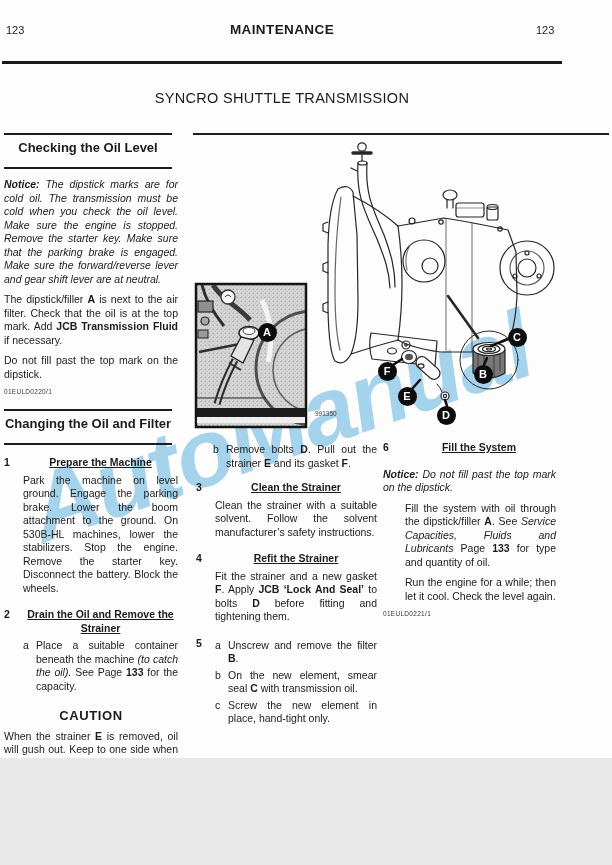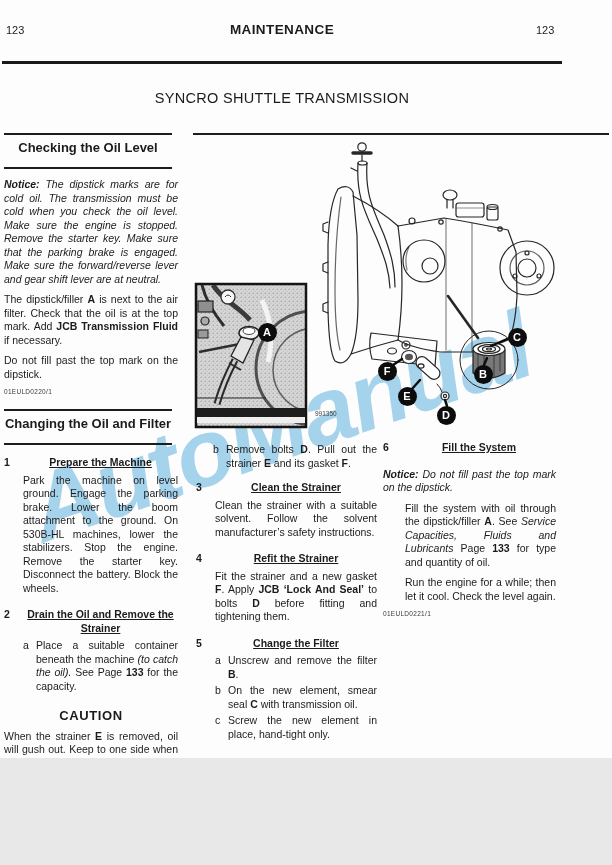--- a/index.html
+++ b/index.html
@@ -252,21 +252,20 @@
       <div class="step-num">4</div>
       <div class="step-content">
         <div class="step-title">Refit the Strainer</div>
         <div class="step-body"><span>Fit the strainer and a new gasket </span><span class="b">F</span><span>. Apply </span><span class="b">JCB ‘Lock And Seal’</span><span> to bolts </span><span class="b">D</span><span> before fitting and tightening them.</span></div>
       </div>
     </div>
 
     <div class="step">
       <div class="step-num">5</div>
       <div class="step-content">
-        <div class="step-title">Change the Filter</div>
         <div class="sub">
           <div class="sub-label">a</div>
           <div class="sub-text"><span>Unscrew and remove the filter </span><span class="b">B</span><span>.</span></div>
         </div>
         <div class="sub">
           <div class="sub-label">b</div>
           <div class="sub-text"><span>On the new element, smear seal </span><span class="b">C</span><span> with transmission oil.</span></div>
         </div>
         <div class="sub">
           <div class="sub-label">c</div>

